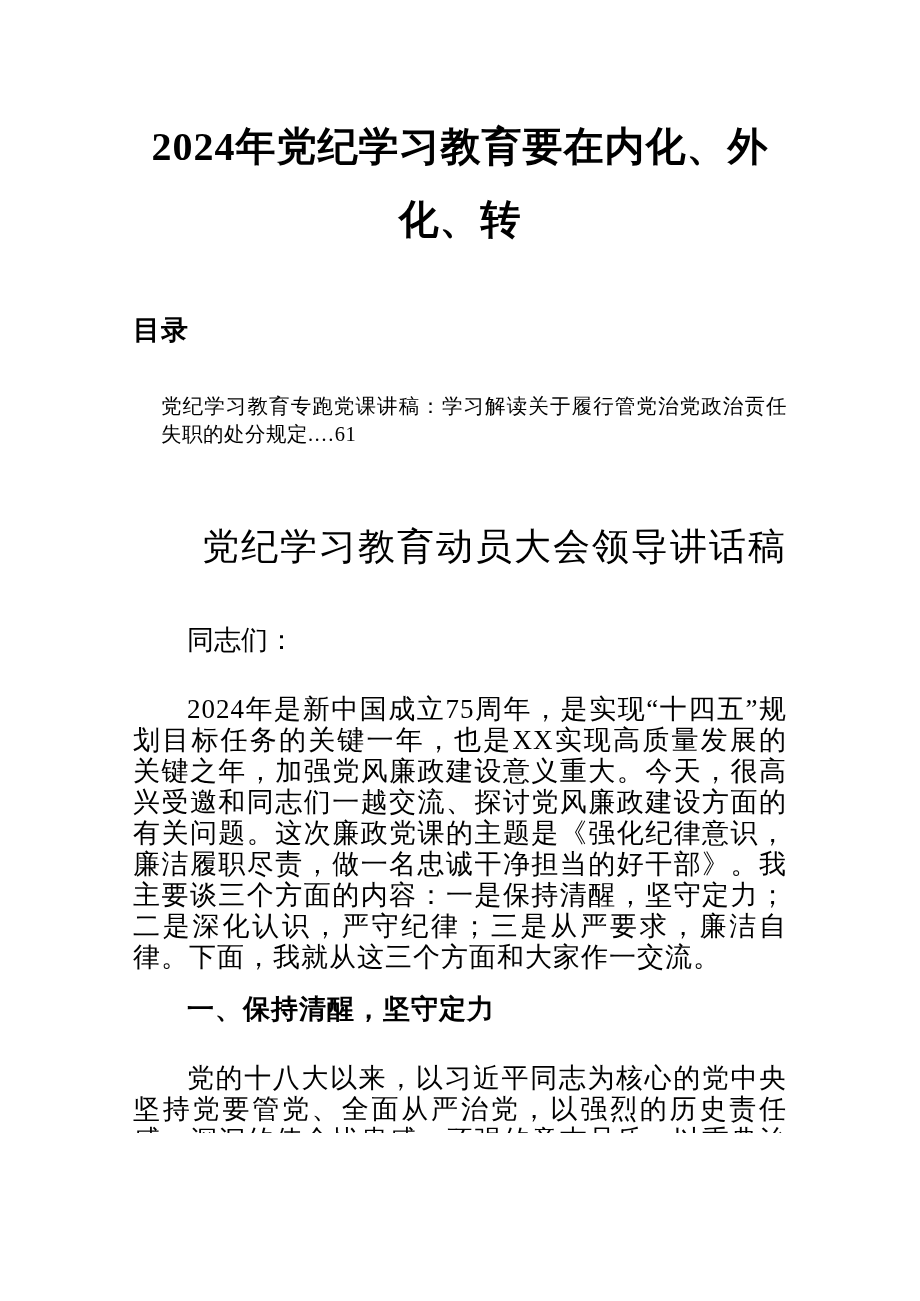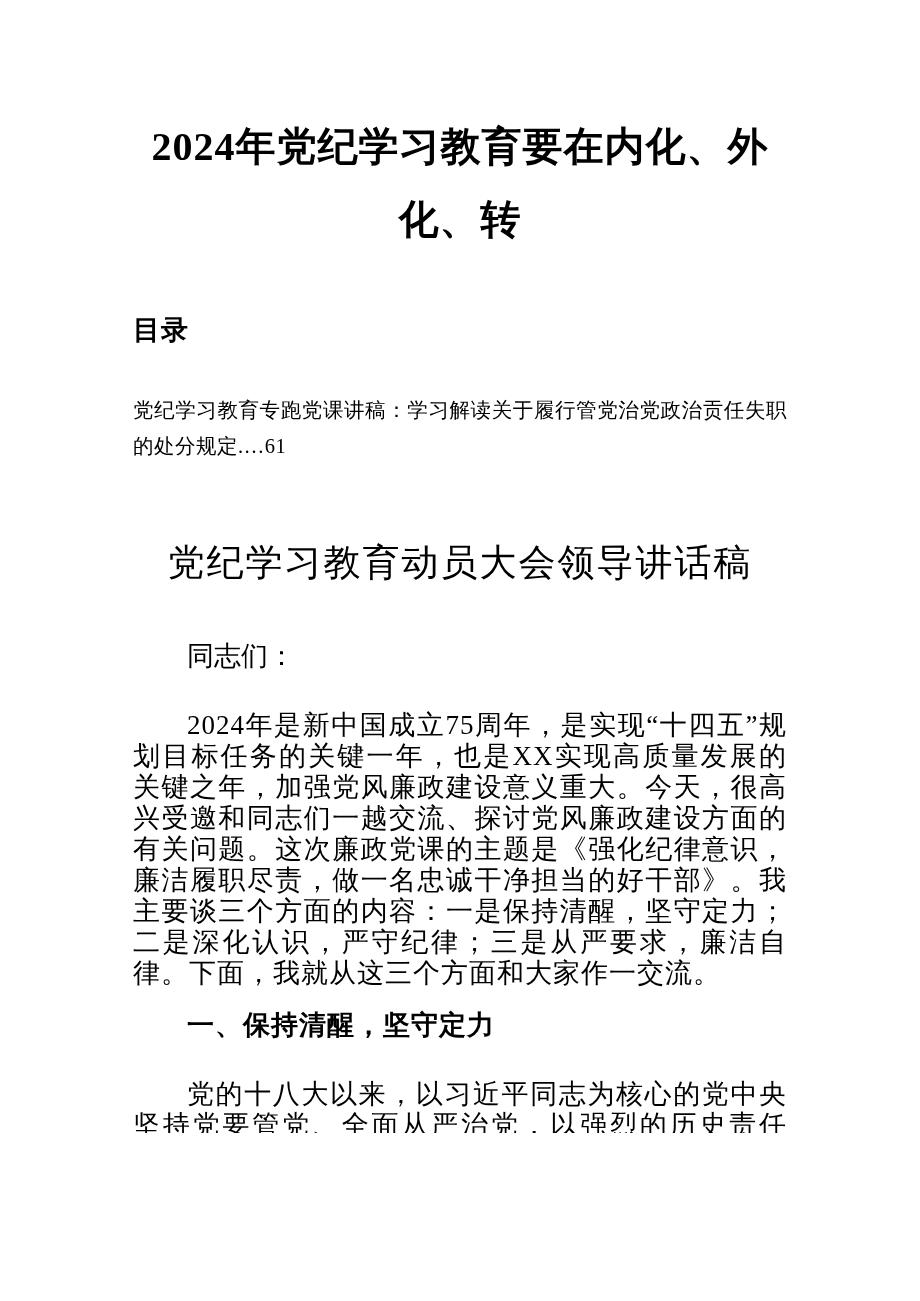--- a/index.html
+++ b/index.html
@@ -31,29 +31,30 @@
   .toc-heading {
     margin-top: 56px;
     font-size: 27px;
     font-weight: bold;
     text-align: left;
     letter-spacing: 1px;
   }
   .toc-entry {
     margin-top: 44px;
     font-size: 20.5px;
-    line-height: 36px;
+    line-height: 28px;
     text-align: justify;
     letter-spacing: 0.5px;
+    margin-left: 28px;
   }
   .section-title {
     margin-top: 76px;
     font-size: 37px;
     font-weight: 500;
-    text-align: center;
+    text-align: right;
     line-height: 46px;
     letter-spacing: 2px;
   }
   .salutation {
     margin-top: 48px;
     font-size: 27px;
     line-height: 44px;
     text-indent: 2em;
   }
   .para {

